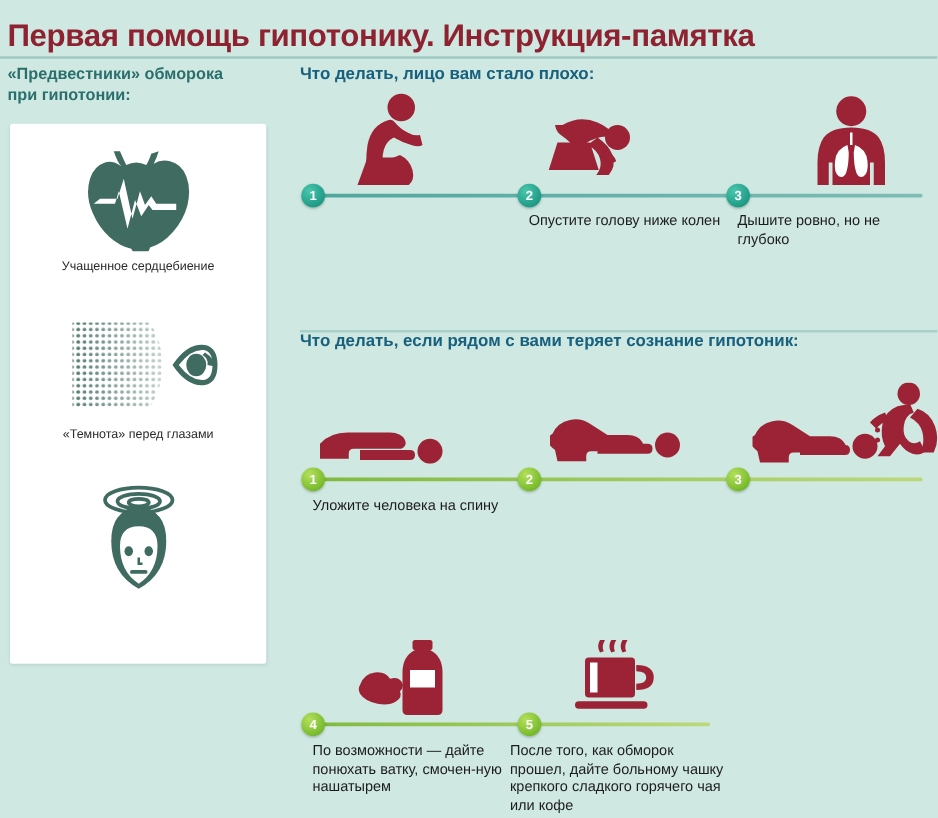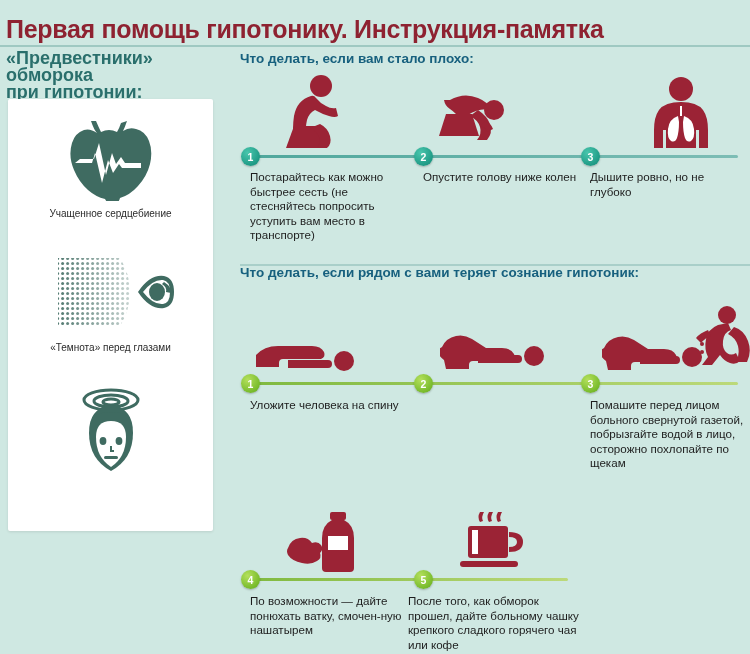--- a/index.html
+++ b/index.html
@@ -23,21 +23,21 @@
     padding-left:6px;line-height:34px;
   }
   .title-rule{
     position:absolute;left:0;top:33px;width:750px;height:2px;
     background:#9fc9c2;
   }
 
   
   .left-col{position:absolute;left:0;top:38px;width:222px;}
   .left-head{
-    font-size:18px;font-weight:bold;color:#2a6f6c;
+    font-size:13px;font-weight:bold;color:#2a6f6c;
     line-height:17px;padding-left:6px;
   }
   .card{
     position:absolute;left:8px;top:87px;width:205px;height:432px;
     background:#ffffff;border-radius:2px;
     box-shadow:0 1px 3px rgba(0,0,0,.10);
   }
   .symptom{
     position:absolute;left:0;width:205px;text-align:center;
   }
@@ -144,21 +144,21 @@
           <ellipse cx="42" cy="58" rx="3.4" ry="4" fill="#3f6b61"></ellipse>
           <ellipse cx="58" cy="58" rx="3.4" ry="4" fill="#3f6b61"></ellipse>
           <rect x="43" y="73" width="14" height="3" rx="1.5" fill="#3f6b61"></rect>
           <path d="M50 63 v5 h3" stroke="#3f6b61" stroke-width="2" fill="none"></path>
         </svg>
       </div>
     </div>
   </div>
 
   <div class="right-col">
-    <div class="sec-head">Что делать, если вам стало плохо:</div>
+    <div class="sec-head">Что делать, лицо вам стало плохо:</div>
   </div>
 
   <div class="art" style="left:240px;top:62px;width:510px;height:76px;">
     <div style="position:absolute;left:25px;top:0;">
       <svg width="86" height="74" viewBox="0 0 86 74">
         <circle cx="56" cy="12" r="11" fill="#9b2335"></circle>
         <path fill="#9b2335" d="M46 22 q-14 4-17 20 q-2 13 0 24 h12 q-1-12 1-20 q2-7 8-10 q7 4 14 6 q6 2 9 0 l-2-8 q-5 1-10-2 q-6-3-10-8 q-2-3-5-2 z"></path>
         <path fill="#9b2335" d="M29 52 h26 l7 22 h-41 z"></path>
         <path fill="#9b2335" d="M55 50 q8 4 10 12 q2 8-3 12 h-10 q4-5 2-11 q-2-6-9-9 z"></path>
       </svg>
@@ -182,21 +182,20 @@
   </div>
 
   <div class="track teal" style="left:240px;top:143px;">
     <div class="line"></div>
     <div class="badge teal" style="left:1px;">1</div>
     <div class="badge teal" style="left:174px;">2</div>
     <div class="badge teal" style="left:341px;">3</div>
   </div>
 
   <div class="captions" style="left:240px;top:158px;height:90px;">
-    <div class="cap-col" style="left:10px;width:160px;">Постарайтесь как можно быстрее сесть (не стесняйтесь попросить уступить вам место в транспорте)</div>
     <div class="cap-col" style="left:183px;width:155px;">Опустите голову ниже колен</div>
     <div class="cap-col" style="left:350px;width:150px;">Дышите ровно, но не глубоко</div>
   </div>
 
   <div class="divider" style="top:252px;"></div>
 
   <div class="right-col" style="top:252px;">
     <div class="sec-head">Что делать, если рядом с вами теряет сознание гипотоник:</div>
   </div>
 
@@ -235,21 +234,20 @@
 
   <div class="track green" style="left:240px;top:370px;">
     <div class="line"></div>
     <div class="badge green" style="left:1px;">1</div>
     <div class="badge green" style="left:174px;">2</div>
     <div class="badge green" style="left:341px;">3</div>
   </div>
 
   <div class="captions" style="left:240px;top:386px;height:100px;">
     <div class="cap-col" style="left:10px;width:160px;">Уложите человека на спину</div>
-    <div class="cap-col" style="left:350px;width:160px;">Помашите перед лицом больного свернутой газетой, побрызгайте водой в лицо, осторожно похлопайте по щекам</div>
   </div>
 
   <div class="art" style="left:240px;top:500px;width:510px;height:62px;">
     <div style="position:absolute;left:40px;top:0;">
       <svg width="92" height="60" viewBox="0 0 92 60">
         <path fill="#9b2335" d="M8 36 q3-9 12-10 q8-1 12 5 q6-2 9 2 q3 4-1 8 q2 5-3 8 q-6 4-15 2 q-10-2-14-8 q-2-4 0-7 z"></path>
         <rect x="50" y="0" width="16" height="8" rx="2" fill="#9b2335"></rect>
         <path fill="#9b2335" d="M52 8 h12 q10 5 10 18 v30 q0 4-4 4 h-24 q-4 0-4-4 v-30 q0-13 10-18 z"></path>
         <rect x="48" y="24" width="20" height="14" fill="#ffffff"></rect>
       </svg>

